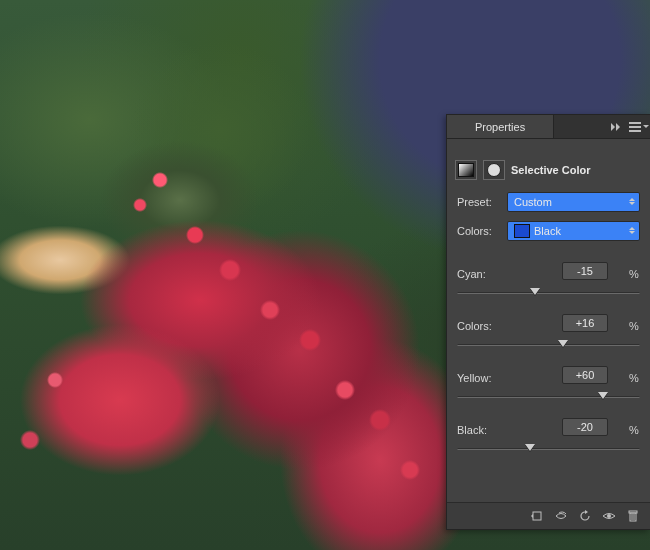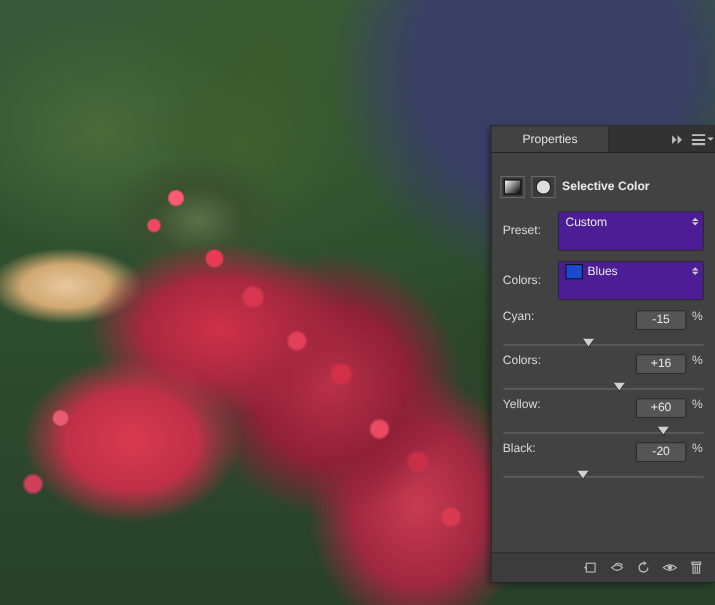--- a/index.html
+++ b/index.html
@@ -129,25 +129,25 @@
   }
   .panel-title-bold { font-weight: 600; color: #e8e8e8; }
 
   .panel-body { padding: 4px 10px 0; flex: 1; }
 
   .row { display: flex; align-items: center; gap: 6px; margin-bottom: 9px; }
   .row-label { width: 44px; color: #d8d8d8; }
   .select {
     flex: 1;
     height: 18px;
-    background: #4c1d95;
+    background: #3b82f6;
     border: 1px solid #2a2a2a;
     border-radius: 2px;
     display: flex; align-items: center;
-    padding: 0 14px 16px 6px;
+    padding: 0 14px 0 6px;
     position: relative;
     color: #e8e8e8;
   }
   .select .chev {
     position: absolute; right: 4px; top: 3px;
     width: 6px; height: 10px;
     display:flex;flex-direction:column;gap:1px;align-items:center;justify-content:center;
   }
   .chev span{
     width:0;height:0;
@@ -158,32 +158,33 @@
   .chev .dn{border-top:3px solid #ccc;}
   .swatch {
     width: 14px; height: 12px;
     background: #1a4ad0;
     border: 1px solid #111;
     margin-right: 4px;
   }
 
   .slider-group { margin: 0 0 4px; }
   .slider-label-row {
-    display:flex; align-items:flex-start; gap:4px; margin-bottom:8px;
+    display:flex; align-items:flex-end; gap:20px; margin-bottom:8px;
   }
   .slider-label-row .lbl { flex:1; color:#d8d8d8; }
   .valbox {
     width: 44px; height: 16px;
     background: #555;
     border: 1px solid #2a2a2a;
     border-radius: 2px;
     color: #e8e8e8;
     text-align: center;
     font-size: 11px;
     line-height: 16px;
+    margin-top: 12px;
   }
   .pct { width: 12px; text-align: center; color:#d0d0d0; }
   .track {
     position: relative;
     height: 10px;
     margin-bottom: 4px;
   }
   .track::before {
     content:""; position:absolute; left:0; right:0; top:4px;
     height:2px; background:#6a6a6a; border-radius:1px;
@@ -265,21 +266,21 @@
             <span class="up"></span>
             <span class="dn"></span>
           </div>
       </div>
     </div>
 
     <div class="row">
       <span class="row-label">Colors:</span>
       <div class="select">
         <div class="swatch"></div>
-        <span>Blues</span>
+        <span>Black</span>
         <div class="chev">
             <span class="up"></span>
             <span class="dn"></span>
           </div>
       </div>
     </div>
 
     <div class="slider-group">
       <div class="slider-label-row">
         <span class="lbl">Cyan:</span>

